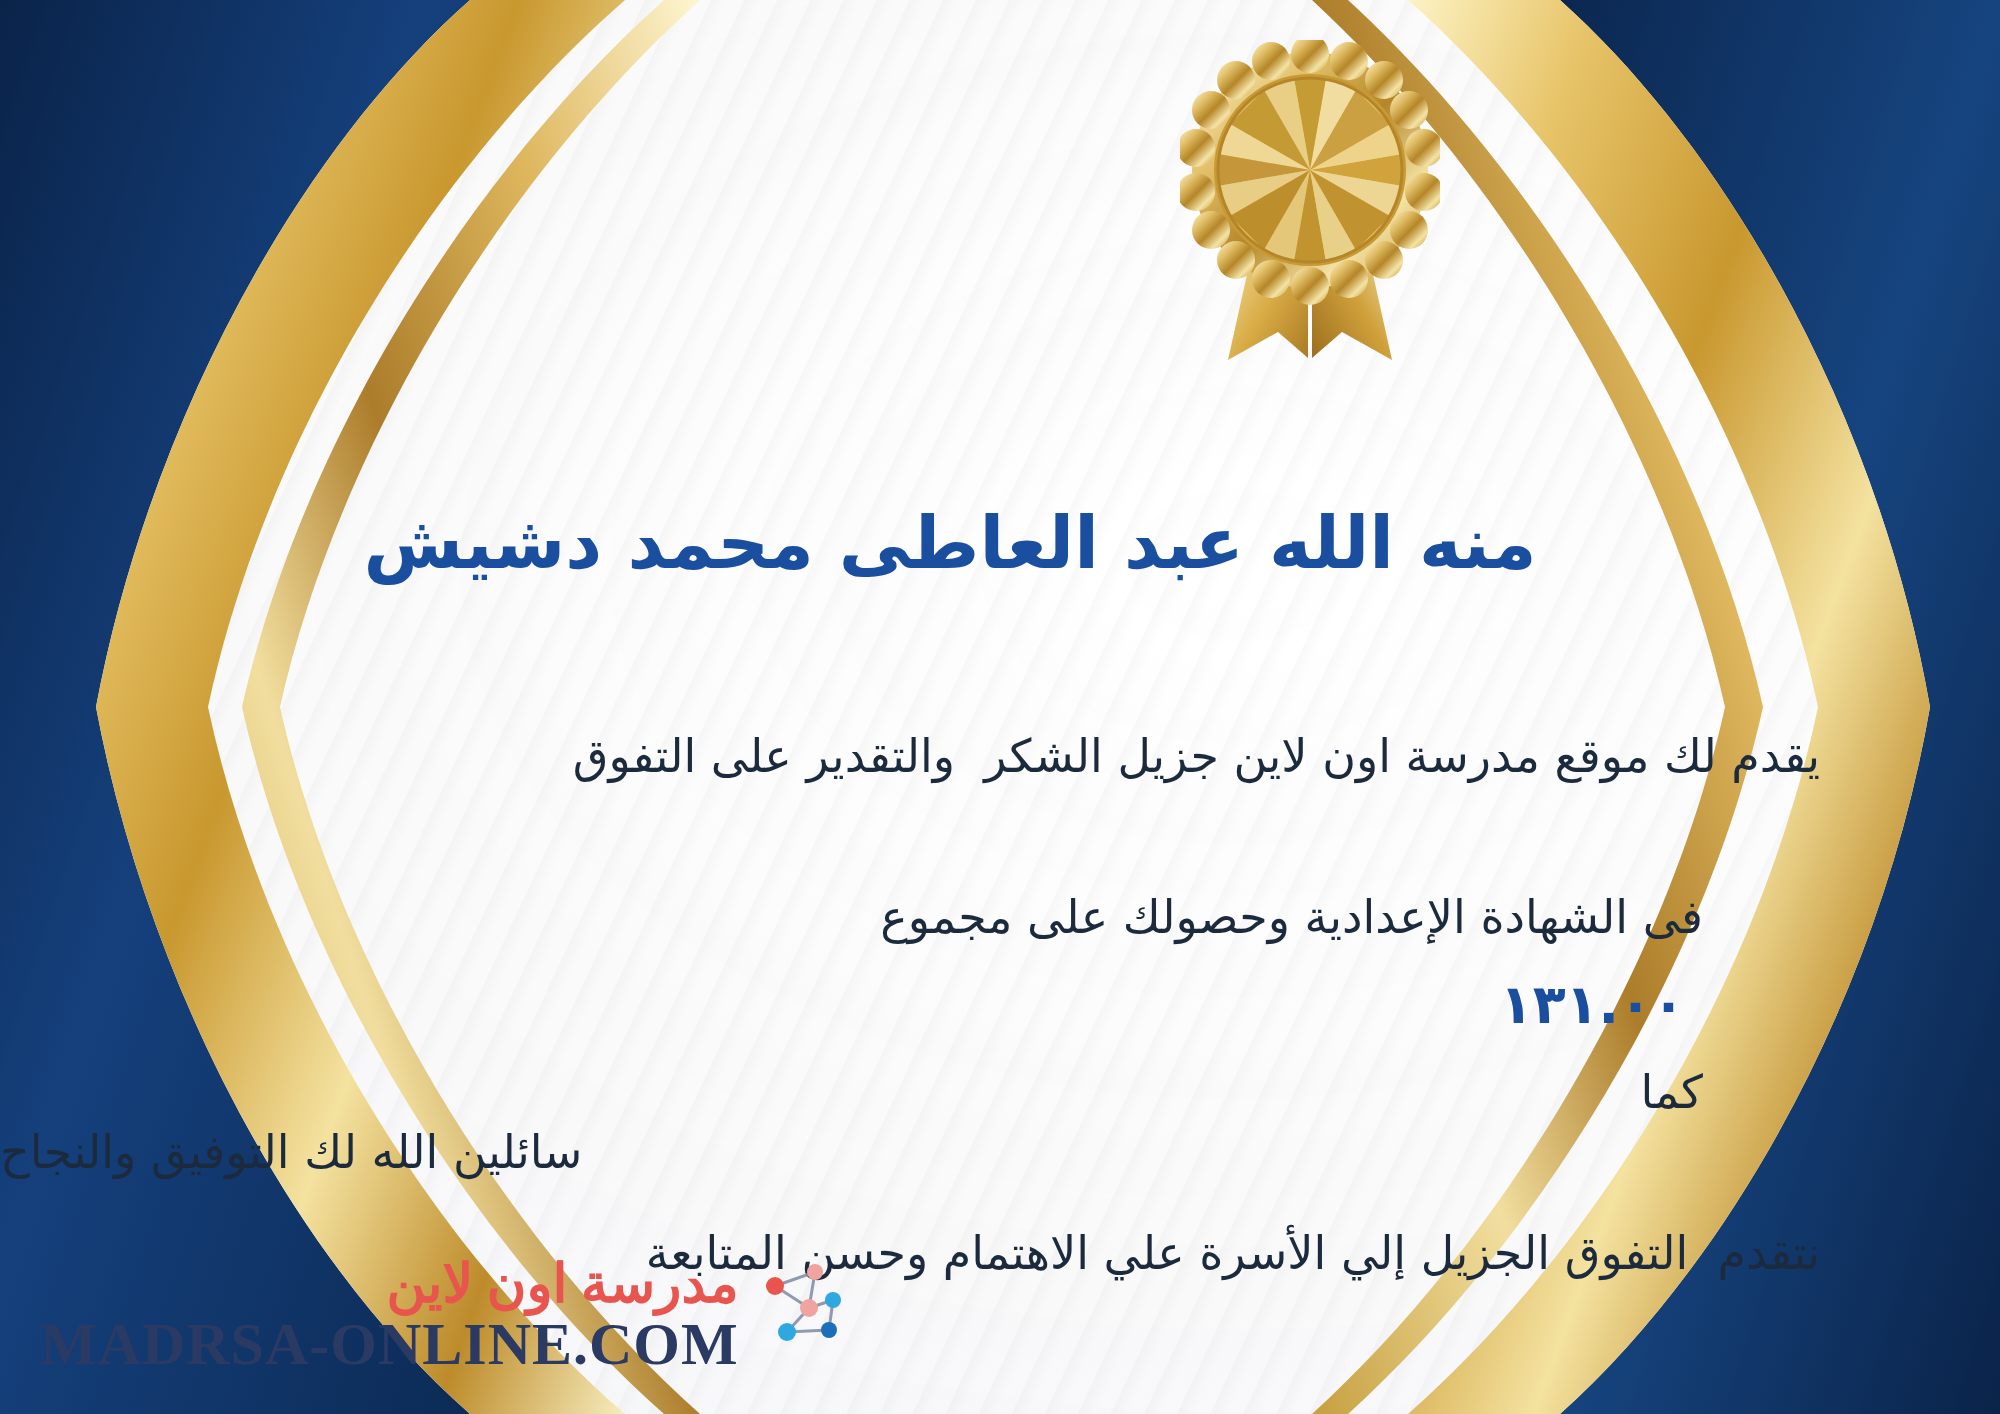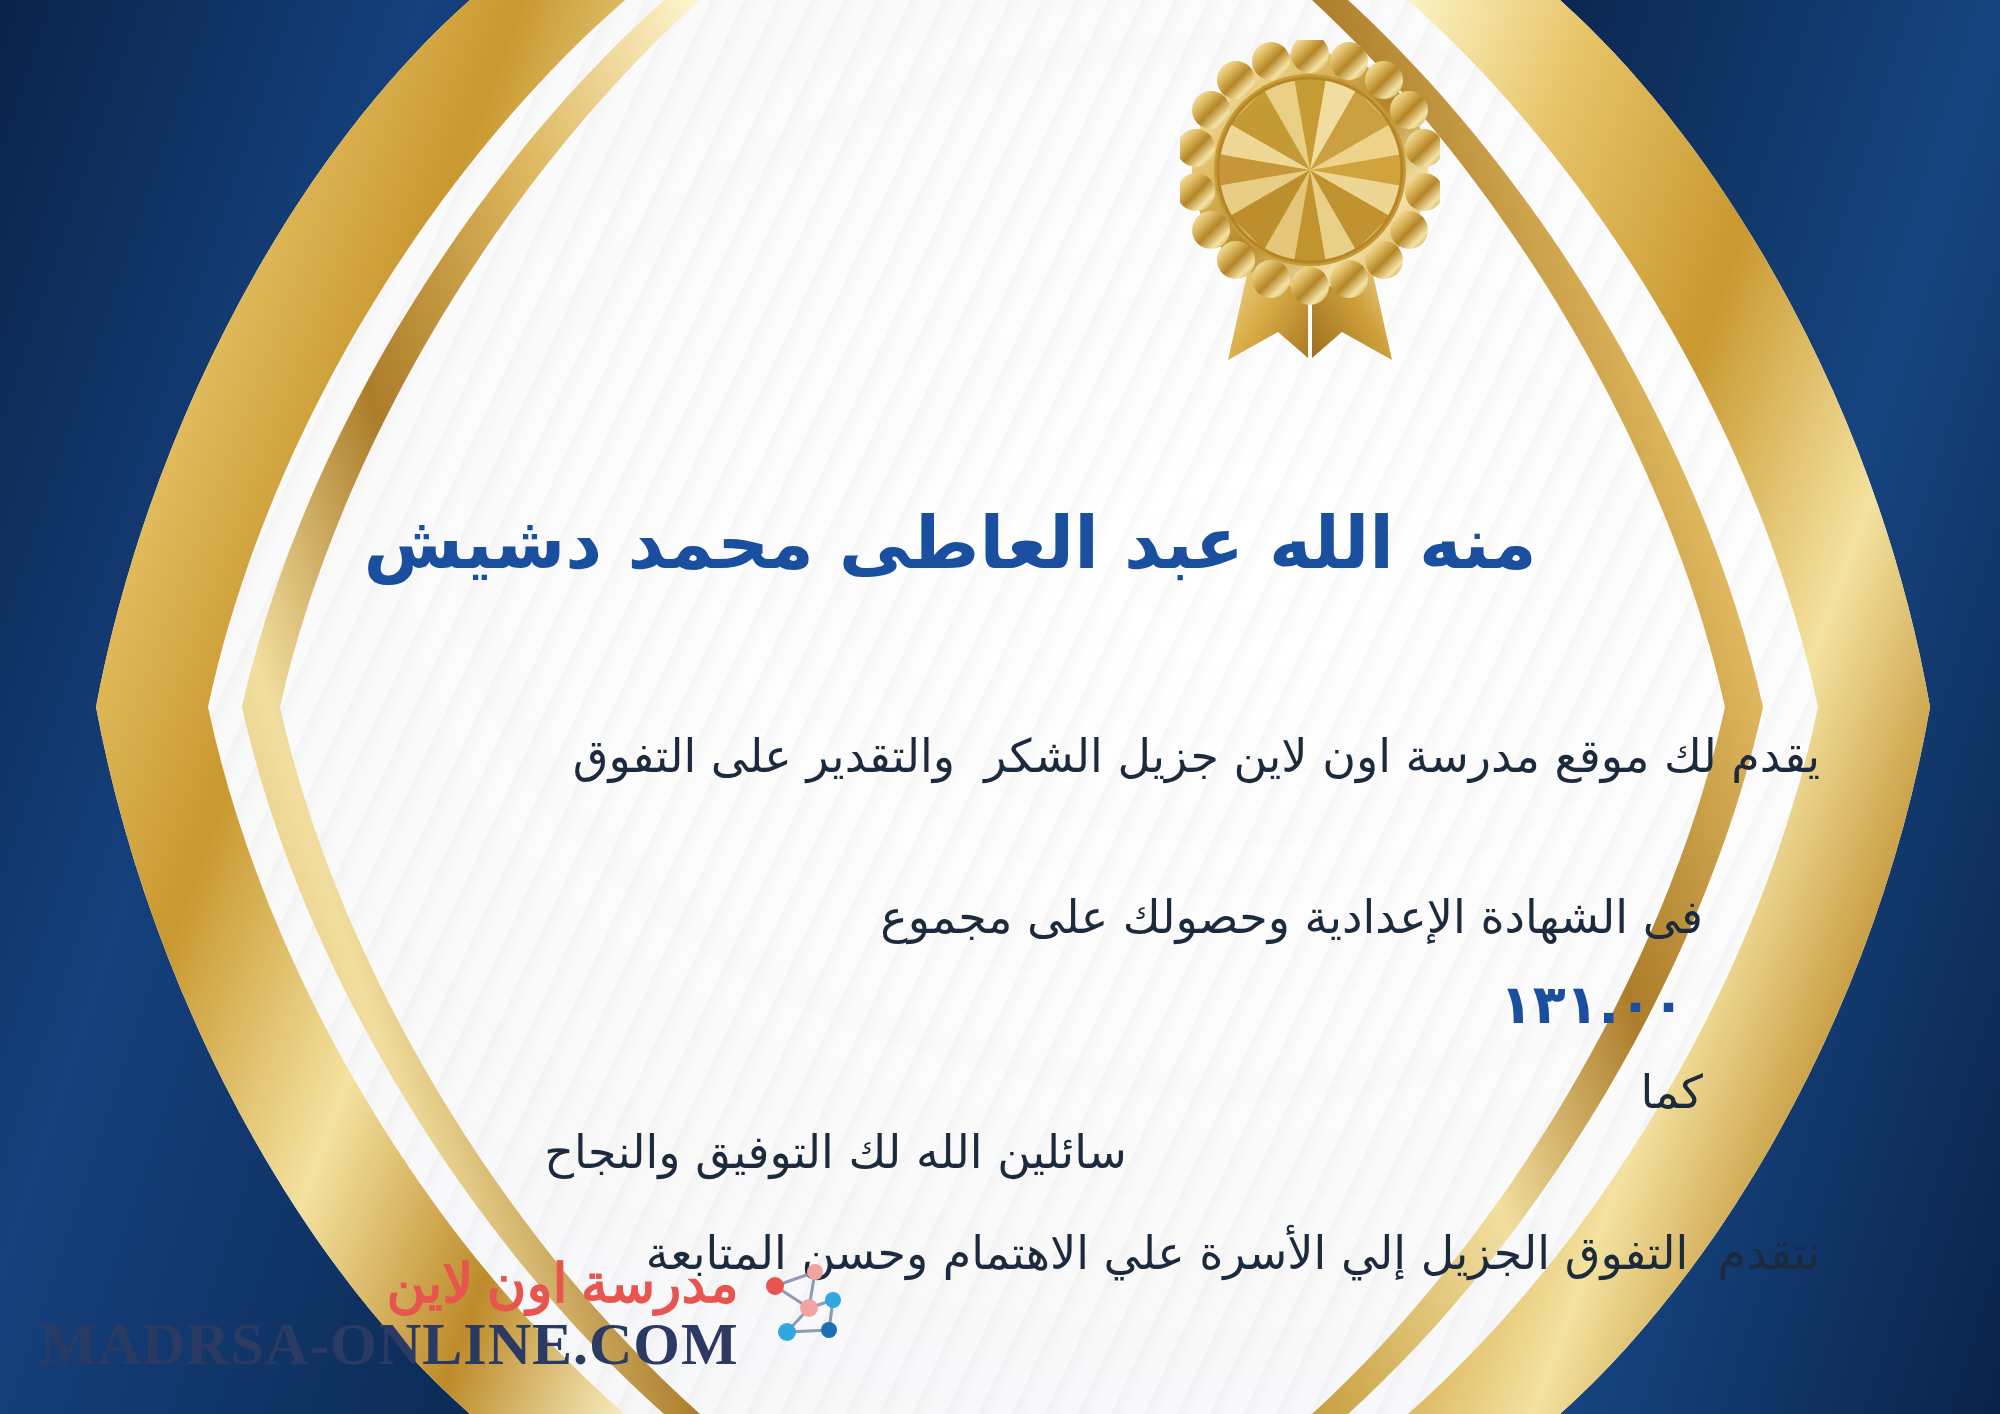--- a/index.html
+++ b/index.html
@@ -111,21 +111,21 @@
     display: inline-block;
     direction: ltr;
     unicode-bidi: embed;
   }
 
   .closing {
     position: absolute;
     top: 1125px;
     left: 0;
     width: 1671px;
-    text-align: center;
+    text-align: left;
     font-size: 46px;
     color: #1b2a3d;
   }
 
   
   .brand {
     position: absolute;
     left: 40px;
     bottom: 38px;
     display: flex;

